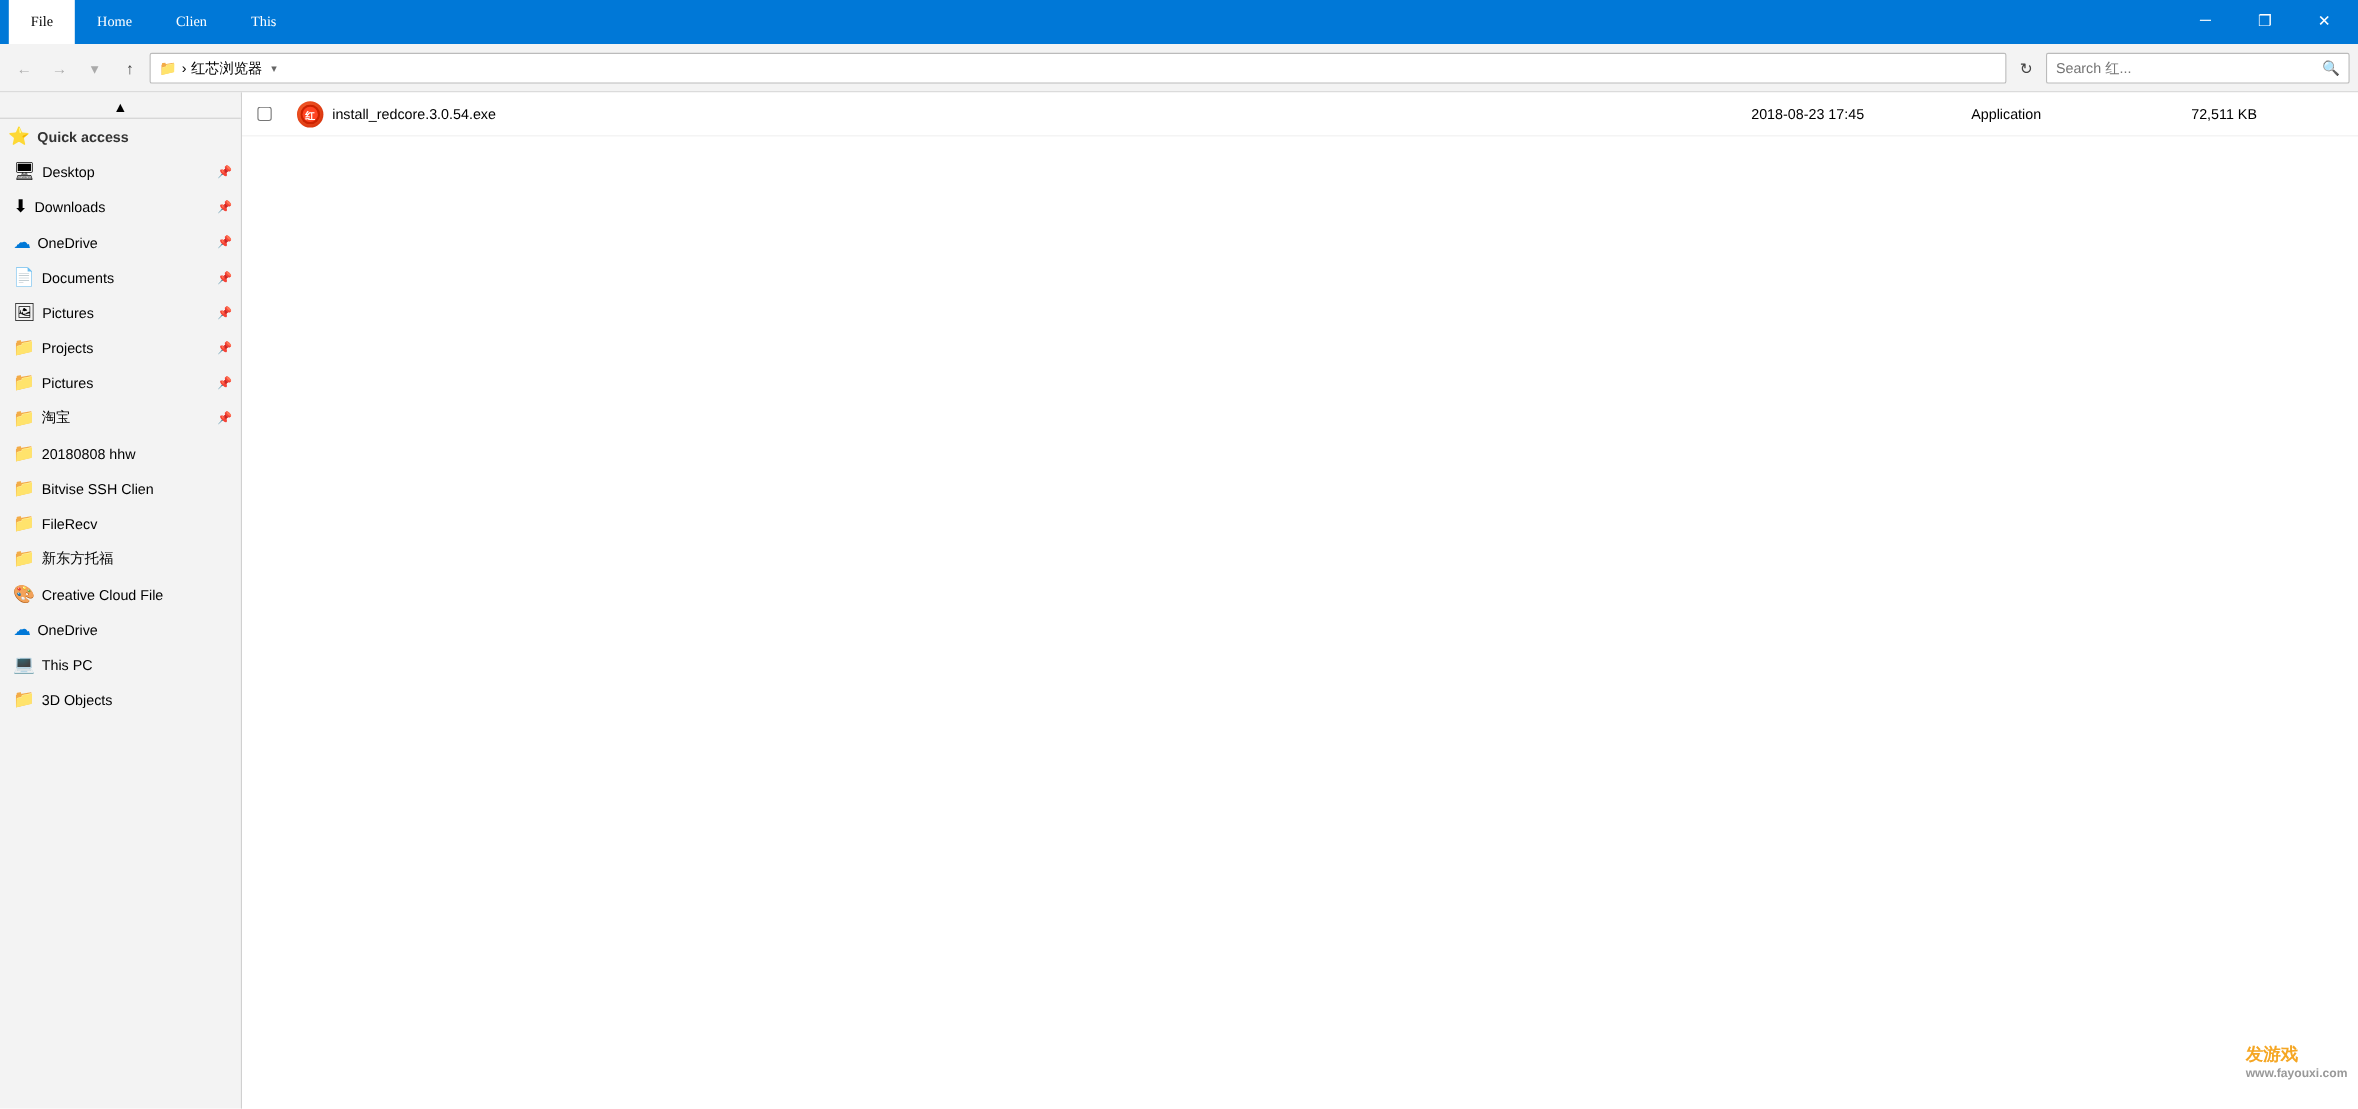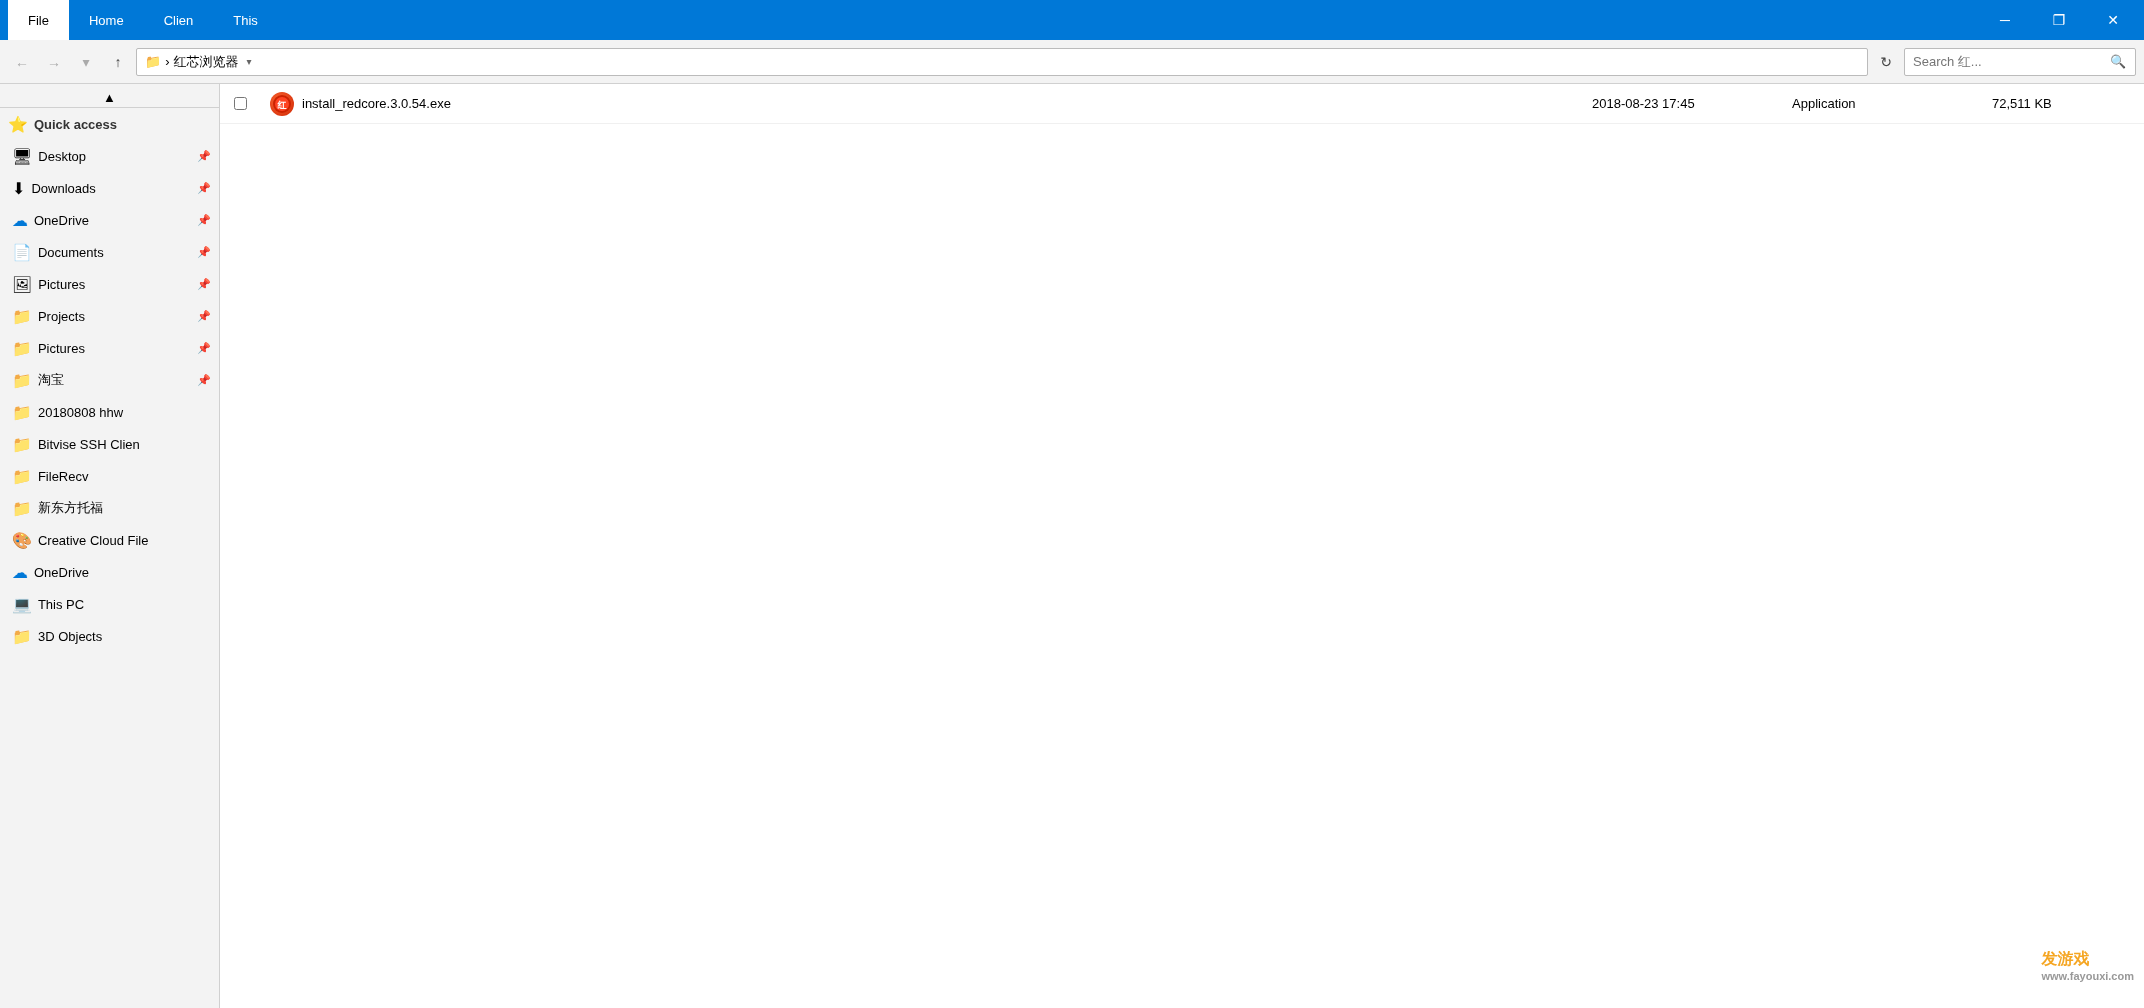--- a/index.html
+++ b/index.html
@@ -7,20 +7,21 @@
 
     
     .title-bar {
       display: flex;
       align-items: center;
       height: 40px;
       background: #0078d7;
       color: white;
       padding: 0 8px;
       gap: 24px;
+      font-family: Liberation Serif, serif;
     }
     .title-bar-tabs {
       display: flex;
       align-items: center;
       gap: 0;
     }
     .tab {
       padding: 8px 20px;
       font-size: 13px;
       color: #ffffff;
@@ -80,21 +81,21 @@
       display: flex;
       align-items: center;
       background: white;
       border: 1px solid #bbb;
       border-radius: 2px;
       padding: 0 8px;
       gap: 4px;
       font-size: 13px;
     }
     .search-bar {
-      width: 232px;
+      width: 276px;
       height: 28px;
       display: flex;
       align-items: center;
       background: white;
       border: 1px solid #bbb;
       border-radius: 2px;
       padding: 12px 8px;
       gap: 4px;
     }
     .search-bar input {

